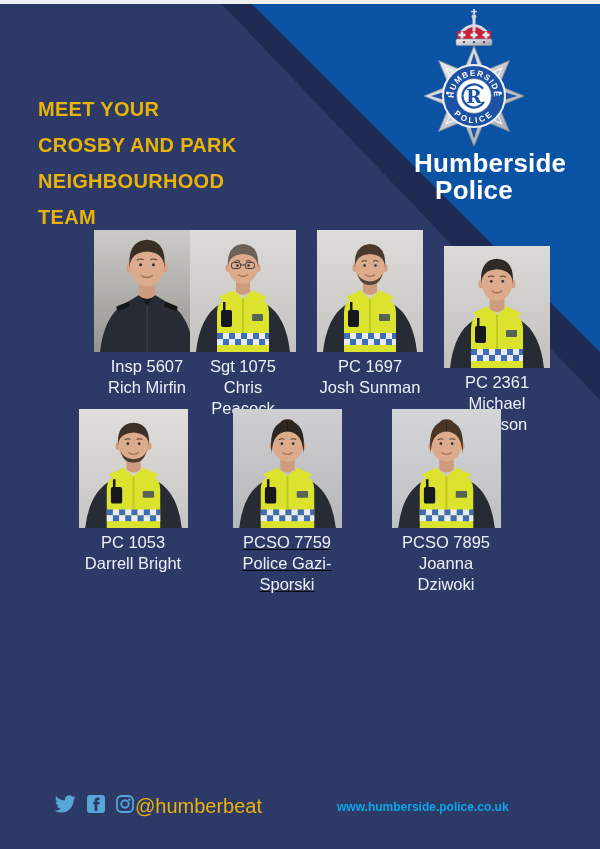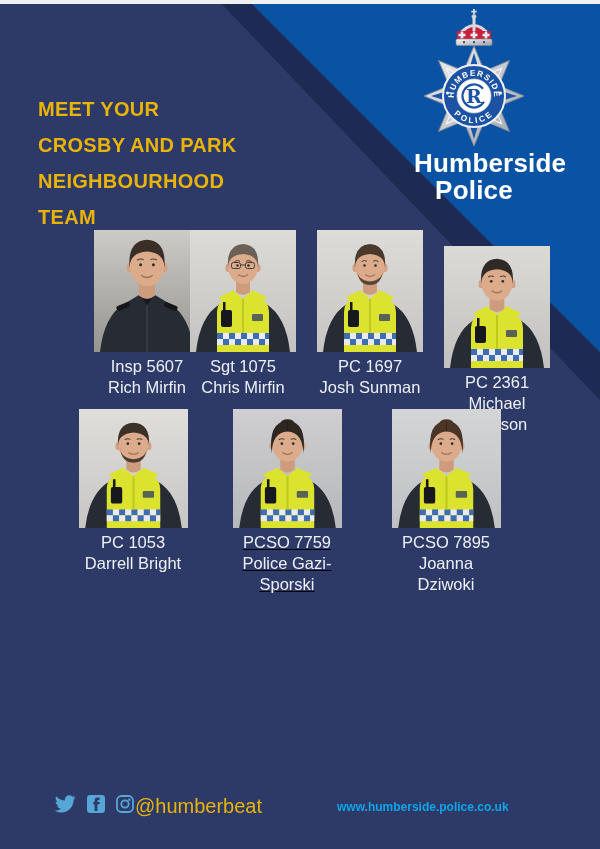--- a/index.html
+++ b/index.html
@@ -193,21 +193,21 @@
         <path d="M48,44.5 Q53,48.5 58,44.5" stroke="#a4705a" stroke-width="1.3" fill="none"></path>
               <g stroke="#3a3a3a" stroke-width="1" fill="none">
           <rect x="41.5" y="32.5" width="9" height="6" rx="2"></rect>
           <rect x="55.5" y="32.5" width="9" height="6" rx="2"></rect>
           <line x1="50.5" y1="35" x2="55.5" y2="35"></line>
               </g>
             </g>
           </svg>
         </div>
         <div class="oline obadge">Sgt 1075</div>
-        <div class="oline oname">Chris Mirfin</div>
+        <div class="oline oname">Chris Peacock</div>
       </div>
       <div class="card" style="left: 317px; top: 230px; width: 106px;">
         <div class="photo" style="height:122px">
           <svg width="106" height="122" viewBox="0 0 106 122" preserveAspectRatio="none">
             <defs>
               <linearGradient id="bg0_2" x1="0" y1="0" x2="0" y2="1">
         <stop offset="0" stop-color="#dedcd8"></stop>
                 <stop offset="1" stop-color="#c6c5c3"></stop>
               </linearGradient>
             </defs>

